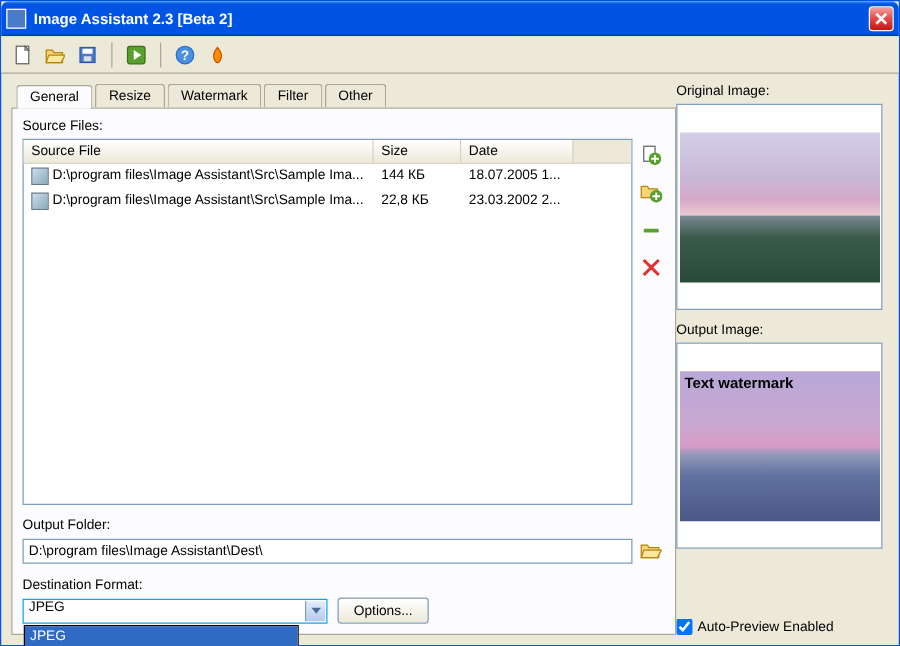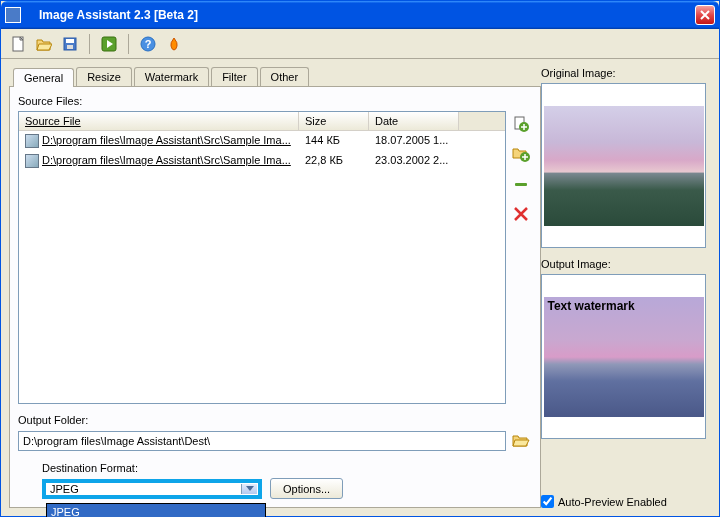--- a/index.html
+++ b/index.html
@@ -1,19 +1,19 @@
 <!DOCTYPE html>
 <html><head>
 <meta charset="utf-8">
 <style>
 * { box-sizing: border-box; margin: 0; padding: 0; }
 body { font-family: Tahoma, sans-serif; font-size: 11px; background: #ece9d8; }
 
 .window { width: 720px; height: 517px; border: 1px solid #0054e3; background: #ece9d8; position: relative; }
-.titlebar { height: 28px; background: linear-gradient(to bottom, #3a95ff 0%, #0054e3 8%, #0054e3 92%, #003ba6 100%); display: flex; align-items: center; padding: 0 4px; border-radius: 6px 6px 0 0; gap: 12px; }
+.titlebar { height: 28px; background: linear-gradient(to bottom, #3a95ff 0%, #0054e3 8%, #0054e3 92%, #003ba6 100%); display: flex; align-items: center; padding: 0 4px; border-radius: 6px 6px 0 0; }
 .titlebar-icon { width: 16px; height: 16px; background: #4a7bc8; border: 1px solid #fff; margin-right: 6px; }
 .titlebar-text { color: #fff; font-weight: bold; font-size: 12px; flex: 1; }
 .titlebar-close { width: 20px; height: 20px; background: linear-gradient(to bottom, #f5a0a0, #e34848, #c41616); border: 1px solid #fff; border-radius: 3px; display: flex; align-items: center; justify-content: center; color: #fff; font-weight: bold; cursor: pointer; }
 
 .toolbar { height: 30px; background: #ece9d8; border-bottom: 1px solid #aca899; display: flex; align-items: center; padding: 0 6px; gap: 4px; }
 .tbtn { width: 22px; height: 22px; display: flex; align-items: center; justify-content: center; cursor: pointer; border-radius: 2px; }
 .tsep { width: 1px; height: 20px; background: #aca899; margin: 0 4px; }
 
 .content { display: flex; padding: 8px; gap: 0; height: calc(100% - 58px); }
 .left-pane { flex: 1; display: flex; flex-direction: column; }
@@ -27,35 +27,35 @@
 
 .lbl { margin-bottom: 4px; color: #000; }
 
 .filelist-wrap { display: flex; gap: 4px; flex: 1; min-height: 0; }
 .filelist { border: 1px solid #7f9db9; background: #fff; flex: 1; display: flex; flex-direction: column; }
 .fl-header { display: flex; background: #ece9d8; border-bottom: 1px solid #d4d0c8; }
 .fl-hcell { padding: 3px 6px; border-right: 1px solid #d4d0c8; background: linear-gradient(to bottom, #fff, #ece9d8); }
 .fl-rows { flex: 1; overflow: auto; }
 .fl-row { display: flex; padding: 2px 0; }
 .fl-cell { padding: 1px 6px; white-space: nowrap; overflow: hidden; text-overflow: ellipsis; display: flex; align-items: flex-start; gap: 3px; }
-.fl-c1 { width: 280px; text-decoration: underline; }
+.fl-c1 { width: 280px; }
 .fl-c2 { width: 70px; }
 .fl-c3 { width: 90px; }
 .fileicon { width: 14px; height: 14px; background: linear-gradient(135deg,#cde,#8ab); border: 1px solid #678; flex-shrink: 0; }
 
 .sidebtns { display: flex; flex-direction: column; gap: 8px; padding-top: 2px; }
 .sidebtn { width: 22px; height: 22px; display: flex; align-items: center; justify-content: center; cursor: pointer; }
 
 .output-row { margin-top: 10px; }
 .output-input-row { display: flex; gap: 4px; align-items: center; }
 .txt-input { flex: 1; border: 1px solid #7f9db9; background: #fff; padding: 2px 4px; font-family: inherit; font-size: 11px; height: 20px; }
 
-.dest-row { margin-top: 10px; margin-left: 24px; }
+.dest-row { margin-top: 10px; }
 .dest-ctrl-row { display: flex; gap: 8px; align-items: center; position: relative; }
-.combo { width: 220px; border: 4px solid #0ea5e9; background: #fff; height: 20px; display: flex; align-items: flex-end; padding: 0 4px; position: relative; cursor: pointer; }
+.combo { width: 244px; border: 1px solid #0ea5e9; background: #fff; height: 20px; display: flex; align-items: flex-start; padding: 0 4px; position: relative; cursor: pointer; }
 .combo-btn { position: absolute; right: 1px; top: 1px; bottom: 1px; width: 16px; background: linear-gradient(to bottom,#e2ecfc,#b5caf0); border-left: 1px solid #7f9db9; display: flex; align-items: center; justify-content: center; }
 .btn { border: 1px solid #7f9db9; background: linear-gradient(to bottom,#fff,#ece9d8); padding: 2px 12px; height: 21px; cursor: pointer; font-family: inherit; font-size: 11px; border-radius: 3px; }
 
 .dropdown { position: absolute; left: 0; top: 20px; width: 220px; border: 1px solid #000; background: #fff; z-index: 10; }
 .dd-item { padding: 2px 4px; cursor: pointer; }
 .dd-item.sel { background: #316ac5; color: #fff; }
 
 .preview-lbl { margin-bottom: 4px; }
 .preview-box { width: 165px; height: 165px; border: 1px solid #7f9db9; background: #fff; display: flex; align-items: center; justify-content: center; overflow: hidden; margin-bottom: 10px; position: relative; }
 .landscape { width: 160px; height: 120px; background: linear-gradient(to bottom, #d4cfe8 0%, #c8b8d8 30%, #d8a8c8 45%, #e8c8d0 55%, #7a8890 56%, #3a5a4a 70%, #2a4a3a 100%); position: relative; }

